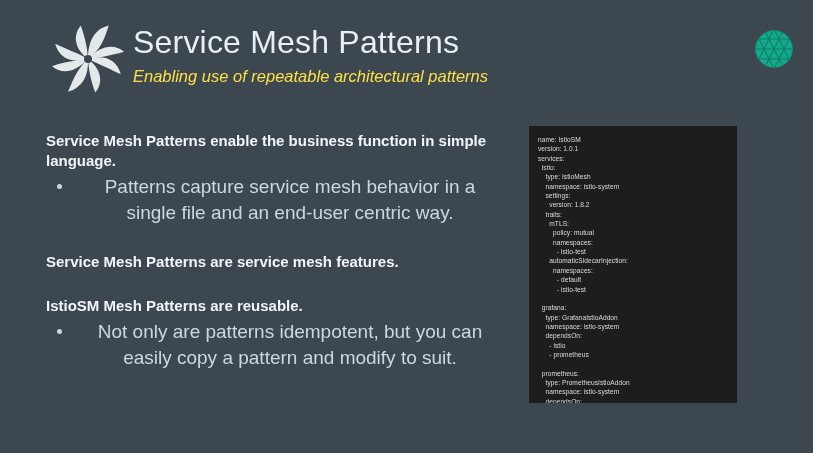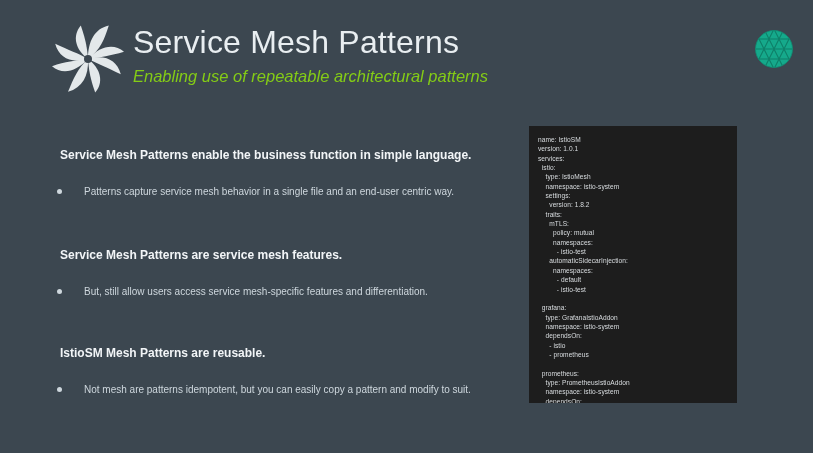--- a/index.html
+++ b/index.html
@@ -43,59 +43,60 @@
     font-weight: 400;
     color: #e9eef1;
     letter-spacing: 0.2px;
     line-height: 40px;
     white-space: nowrap;
   }
   #slide-subtitle {
     font-size: 16.5px;
     font-style: italic;
     font-weight: 400;
-    color: #84cc16;
+    color: #fde047;
     line-height: 24px;
     margin-top: 2px;
     white-space: nowrap;
   }
   #brand-icon {
     position: absolute;
     left: 749px;
     top: 24px;
     width: 50px;
     height: 50px;
   }
 
   
   #content-left {
     position: absolute;
     left: 46px;
     top: 131px;
     width: 450px;
   }
   .lead {
-    font-size: 12px;
+    font-size: 15px;
     font-weight: bold;
     color: #f2f5f7;
     line-height: 20px;
-    margin: 14px;
+    margin: 0;
   }
   .bullet-list {
     list-style: none;
     margin: 3px 0 0 0;
     padding: 0;
   }
   .bullet-item {
     position: relative;
     padding-left: 38px;
-    font-size: 10px;
+    font-size: 19px;
     color: #ced7dd;
     line-height: 26px;
     margin-top: 2px;
+    text-align: center;
   }
   .bullet-item .dot {
     position: absolute;
     left: 11px;
     top: 10px;
     width: 5px;
     height: 5px;
     border-radius: 50%;
     background: #ced7dd;
   }
@@ -180,36 +181,30 @@
           <span class="dot"></span>
           <span>Patterns capture service mesh behavior in a single file and an end-user centric way.</span>
         </li>
       </ul>
     </div>
 
     <div class="block-gap"></div>
 
     <div>
       <p class="lead">Service Mesh Patterns are service mesh features.</p>
-      <ul class="bullet-list">
-        <li class="bullet-item">
-          <span class="dot"></span>
-          <span>But, still allow users access service mesh-specific features and differentiation.</span>
-        </li>
-      </ul>
     </div>
 
     <div class="block-gap-sm"></div>
 
     <div>
       <p class="lead">IstioSM Mesh Patterns are reusable.</p>
       <ul class="bullet-list">
         <li class="bullet-item">
           <span class="dot"></span>
-          <span>Not mesh are patterns idempotent, but you can easily copy a pattern and modify to suit.</span>
+          <span>Not only are patterns idempotent, but you can easily copy a pattern and modify to suit.</span>
         </li>
       </ul>
     </div>
 
   </div>
 
   <div id="code-panel">
     <div id="code-inner">
         <div class="code-line">name: IstioSM</div>
         <div class="code-line">version: 1.0.1</div>

